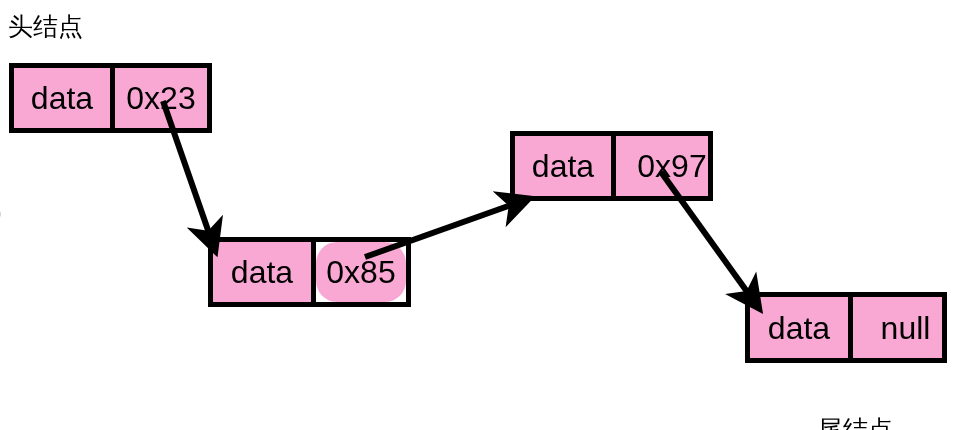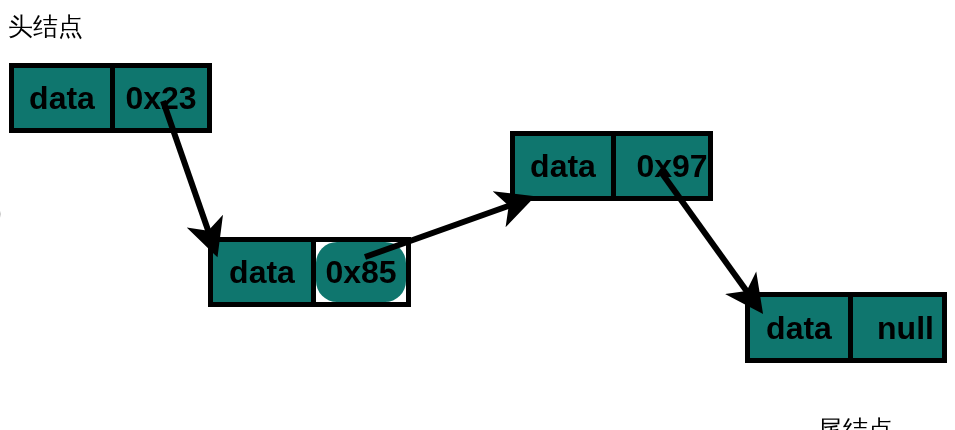--- a/index.html
+++ b/index.html
@@ -30,23 +30,22 @@
   }
   .cell {
     box-sizing: border-box;
     display: flex;
     align-items: center;
     justify-content: center;
     font-size: 32px;
     line-height: 1;
     color: #000000;
     letter-spacing: 0px;
-    background: #0f766e;
+    background: #f9a8d4;
     white-space: nowrap;
-    font-weight: bold;
   }
   .cell.data-cell {
     border-right: 5px solid #000000;
   }
 
   
   .caption {
     position: absolute;
     font-size: 25px;
     line-height: 1;

